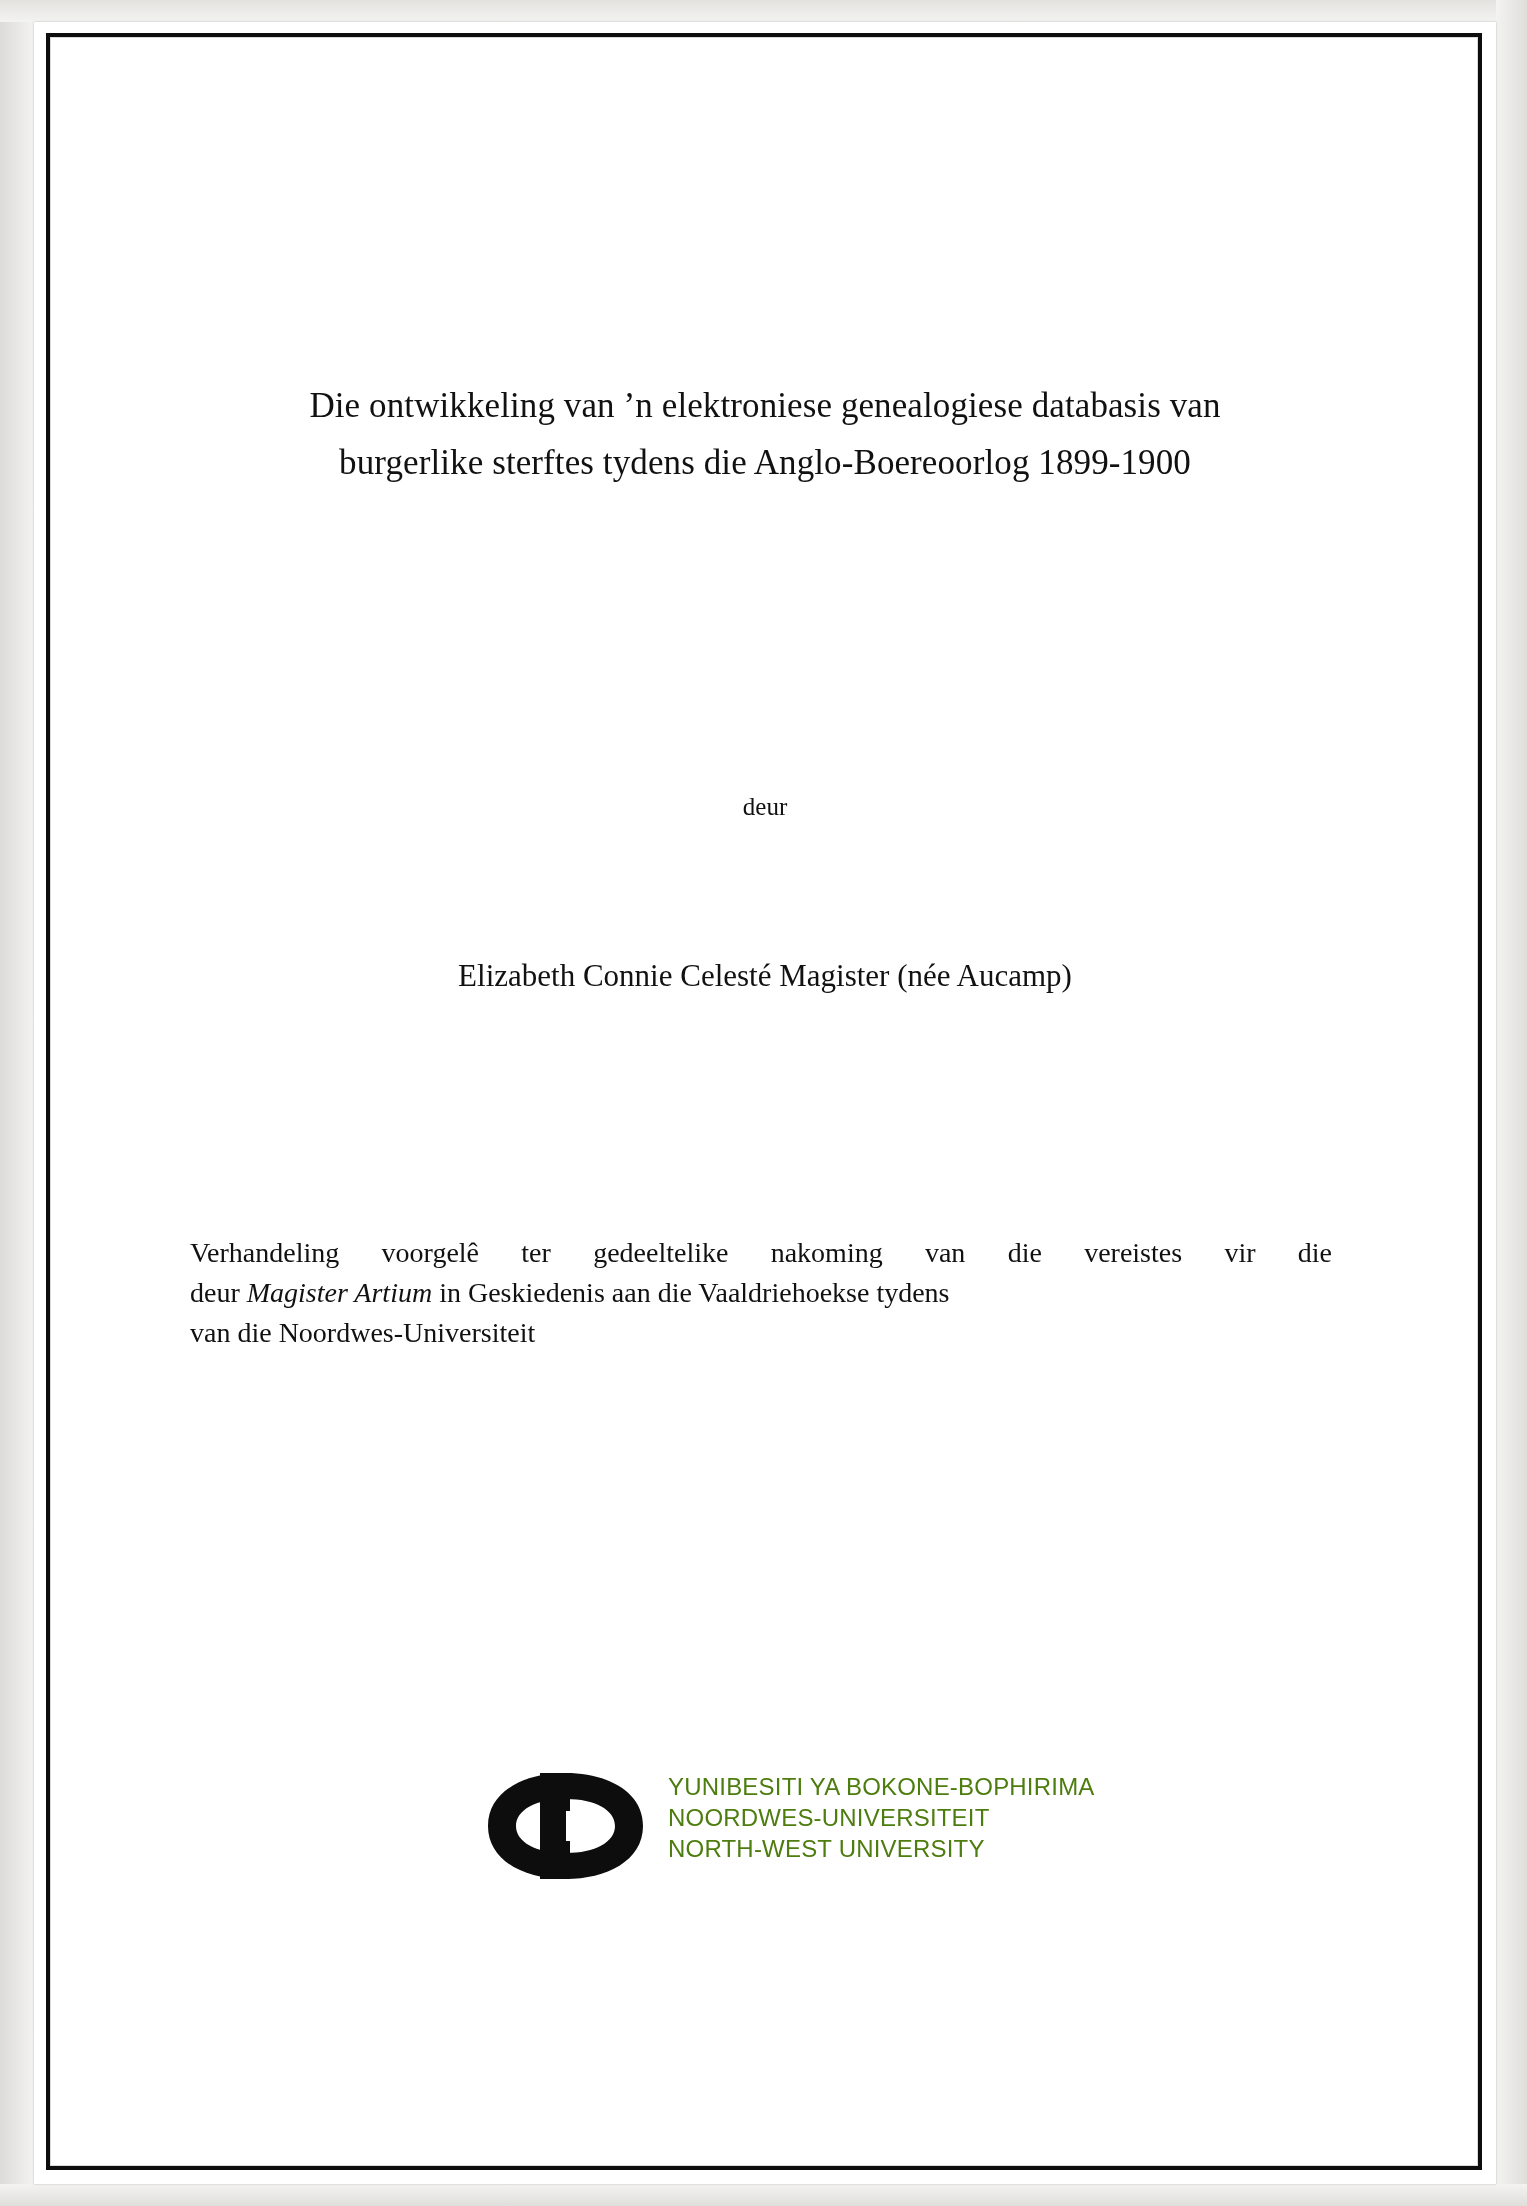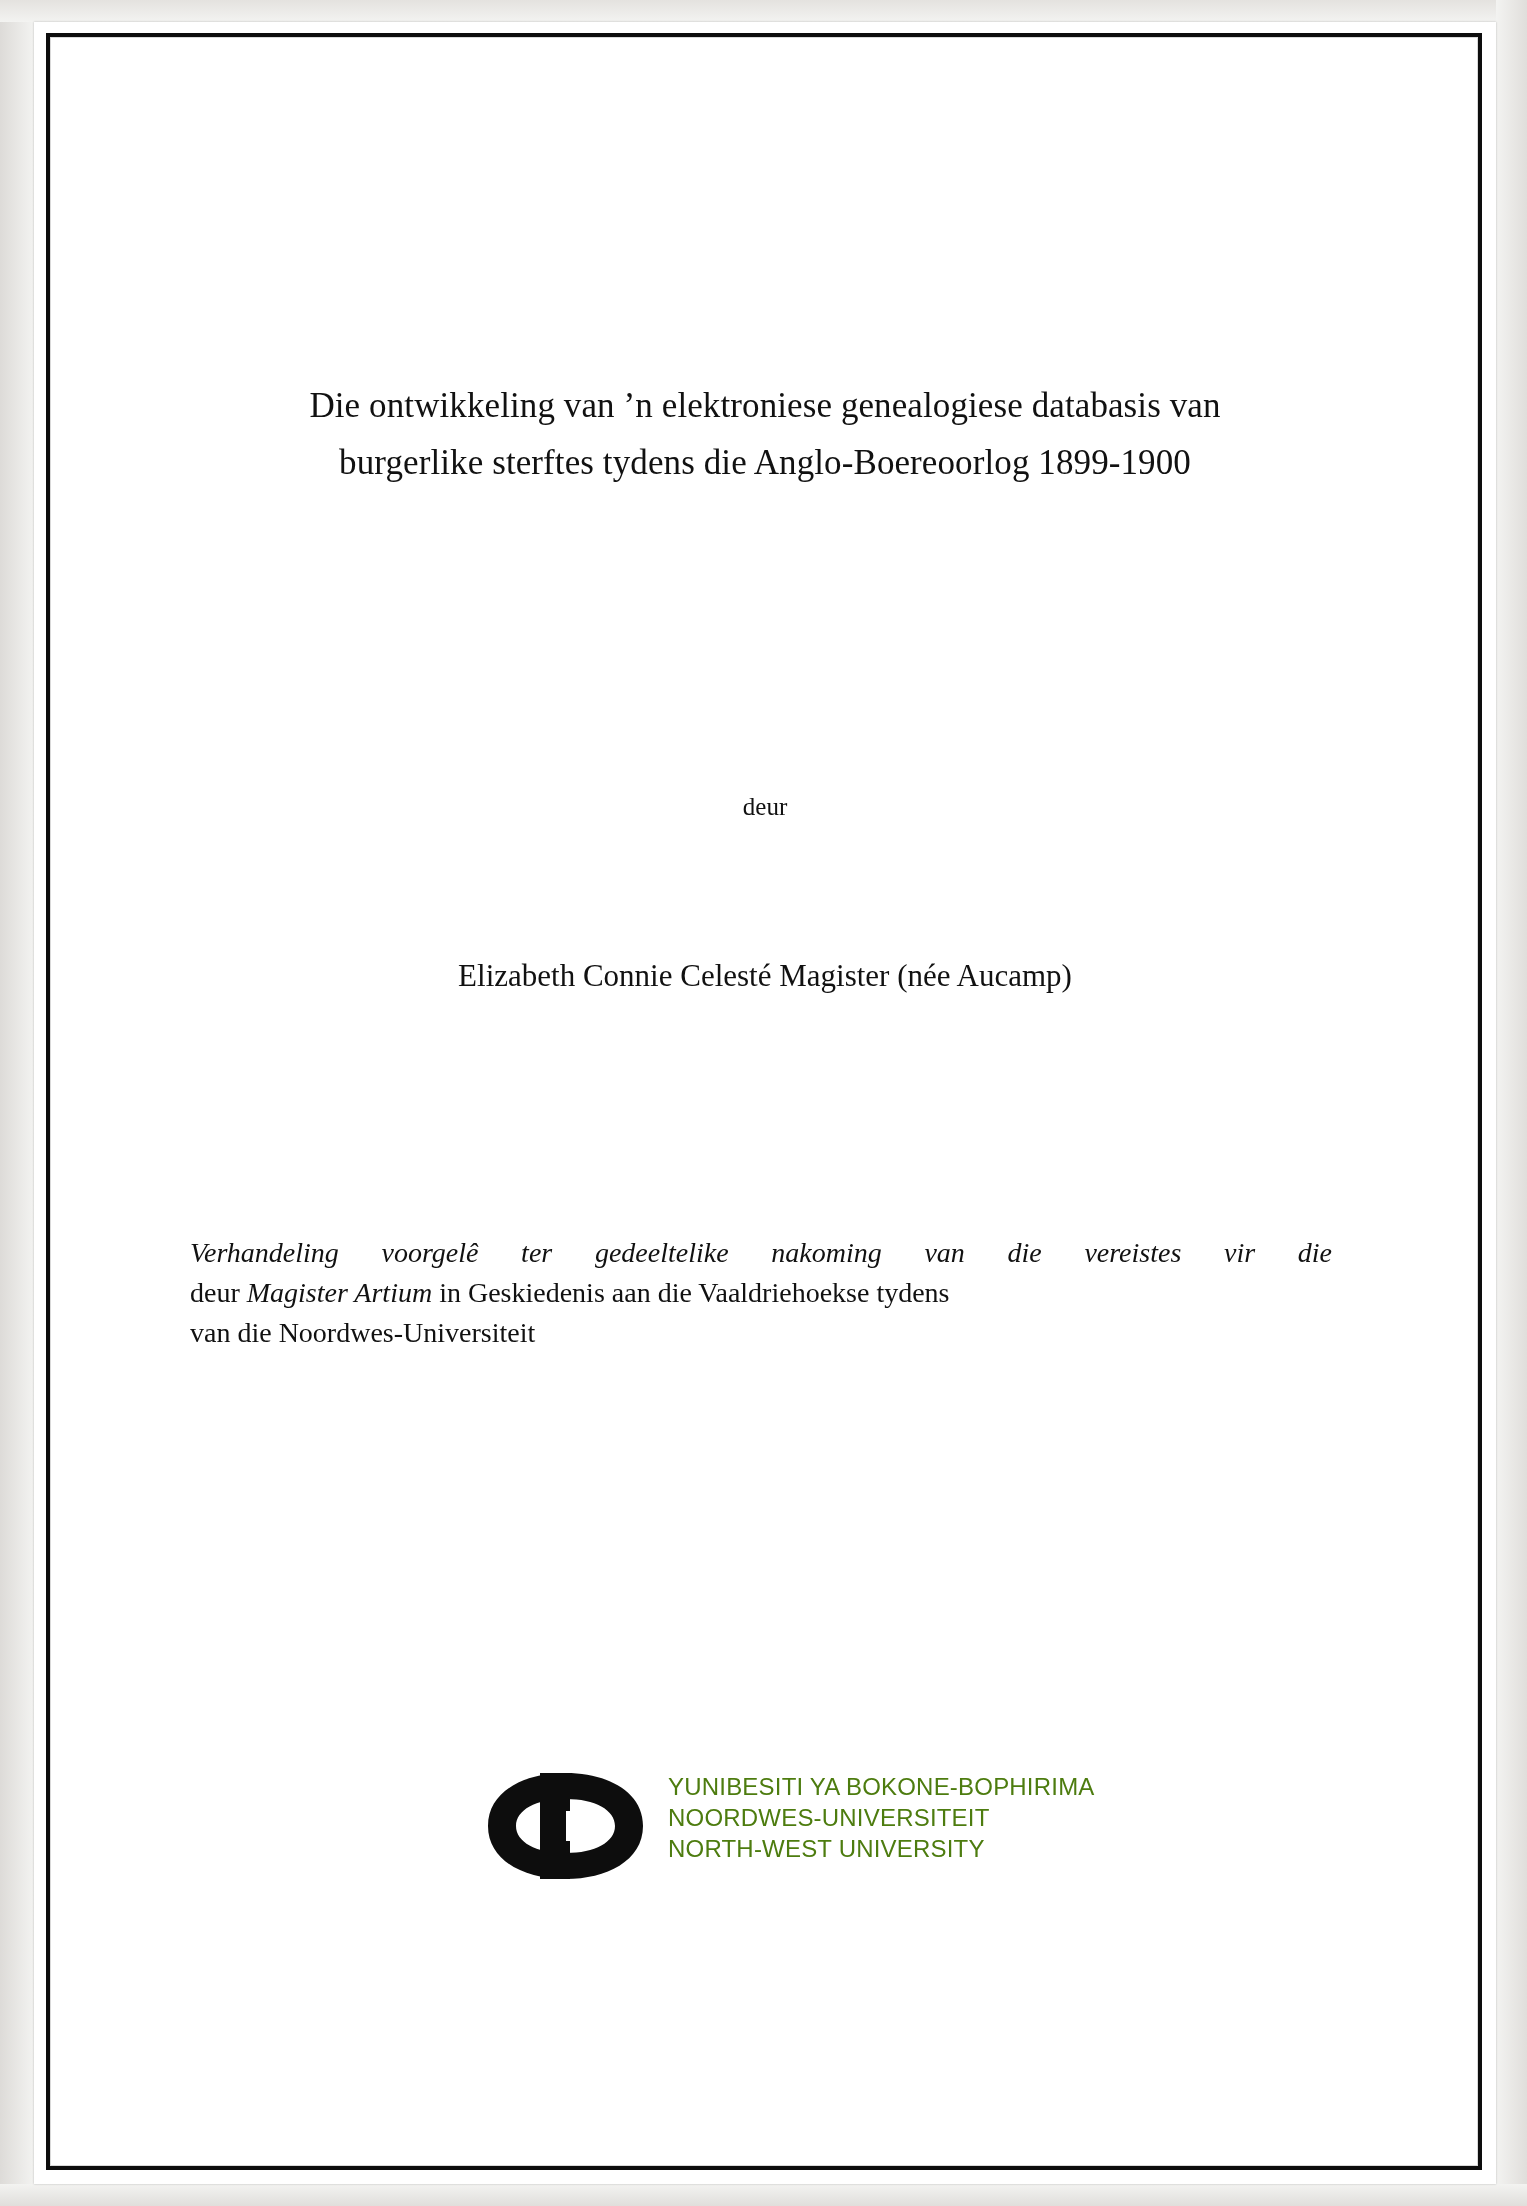--- a/index.html
+++ b/index.html
@@ -95,21 +95,20 @@
     position: absolute;
     top: 1200px;
     left: 5px;
     width: 1142px;
     font-size: 28px;
     line-height: 1.42;
   }
   .statement .justified {
     text-align: justify;
     text-align-last: justify;
-    font-style: italic;
   }
   .statement .plain {
     text-align: left;
   }
   .statement em {
     font-style: italic;
   }
 
   .supervisor-block {
     position: absolute;

